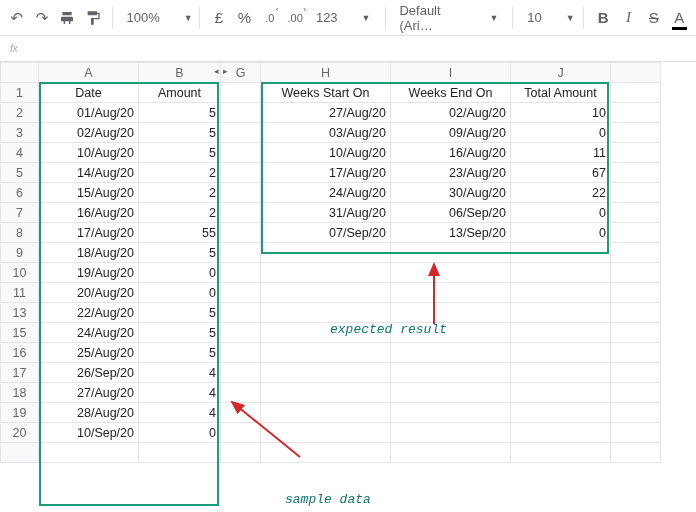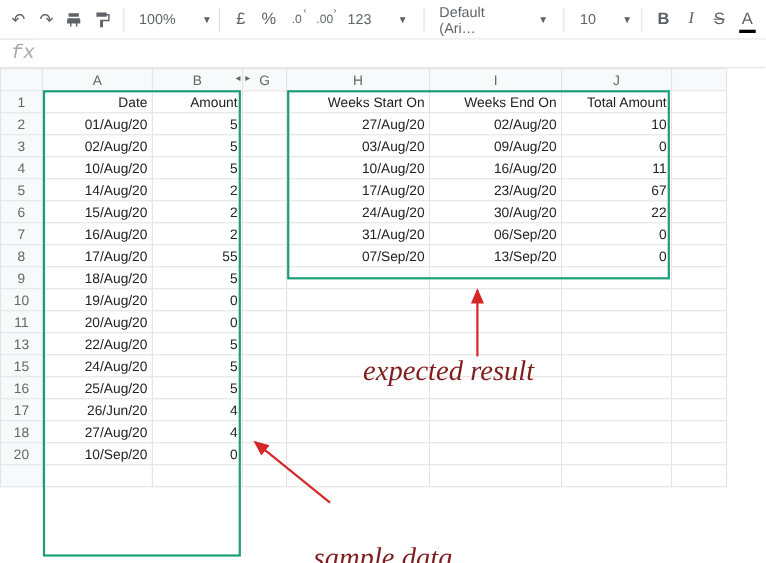--- a/index.html
+++ b/index.html
@@ -46,21 +46,21 @@
   .textcolor { position:relative; }
   .textcolor .bar { position:absolute; bottom:0; left:3px; right:3px; height:3px; background:#000; }
   
   .fxbar {
     height: 26px;
     display:flex; align-items:center;
     border-bottom: 1px solid #e0e0e0;
     padding-left: 10px;
     color:#aaa;
   }
-  .fxlabel { font-style: italic; font-family: Liberation Mono, monospace; font-size:18px; }
+  .fxlabel { font-style: italic; font-family: Liberation Sans, sans-serif; font-size:10px; }
   .fxinput { flex:1; height:100%; border:none; padding:0 6px; font-size:13px; outline:none; }
   
   .sheet { position:relative; }
   table { border-collapse: collapse; table-layout: fixed; }
   th, td {
     border: 1px solid #e4e4e4;
     height: 20px;
     padding: 0 4px;
     font-size: 12.5px;
     white-space: nowrap;
@@ -70,29 +70,29 @@
   th.rowh, th.colh, th.corner {
     background: #f8f9fa;
     color: #666;
     font-weight: normal;
     text-align: center;
   }
   th.rowh { width: 38px; }
   .colA{width:100px;} .colB{width:82px;} .colG{width:40px;}
   .colH{width:130px;} .colI{width:120px;} .colJ{width:100px;} .colK{width:50px;}
   td.r { text-align:right; }
-  td.l { text-align:right; }
+  td.l { text-align:center; }
   .arrows { position:absolute; top:4px; left:214px; font-size:9px; color:#666; letter-spacing:1px; }
   
   .annot {
     position:absolute; pointer-events:none;
-    font-family: Liberation Serif, serif;
-    font-size: 26px;
+    font-family: Liberation Mono, monospace;
+    font-size: 13px;
     font-style: italic;
-    color: #7f1d1d;
+    color: #0f766e;
   }
   .box1 { position:absolute; border:2px solid #1b9e77; pointer-events:none; }
   svg.overlay { position:absolute; top:0; left:0; pointer-events:none; }
 </style>
 </head>
 <body>
 
 <div class="toolbar">
   <div class="tbtn">↶</div>
   <div class="tbtn">↷</div>
@@ -311,31 +311,41 @@
           <td class="r">25/Aug/20</td>
           <td class="r">5</td>
           <td></td>
           <td class="r"></td>
           <td class="r"></td>
           <td class="r"></td>
           <td></td>
         </tr>
         <tr>
           <th class="rowh">17</th>
-          <td class="r">26/Jun/20</td>
+          <td class="r">26/Sep/20</td>
           <td class="r">4</td>
           <td></td>
           <td class="r"></td>
           <td class="r"></td>
           <td class="r"></td>
           <td></td>
         </tr>
         <tr>
           <th class="rowh">18</th>
           <td class="r">27/Aug/20</td>
+          <td class="r">4</td>
+          <td></td>
+          <td class="r"></td>
+          <td class="r"></td>
+          <td class="r"></td>
+          <td></td>
+        </tr>
+        <tr>
+          <th class="rowh">19</th>
+          <td class="r">28/Aug/20</td>
           <td class="r">4</td>
           <td></td>
           <td class="r"></td>
           <td class="r"></td>
           <td class="r"></td>
           <td></td>
         </tr>
         <tr>
           <th class="rowh">20</th>
           <td class="r">10/Sep/20</td>

